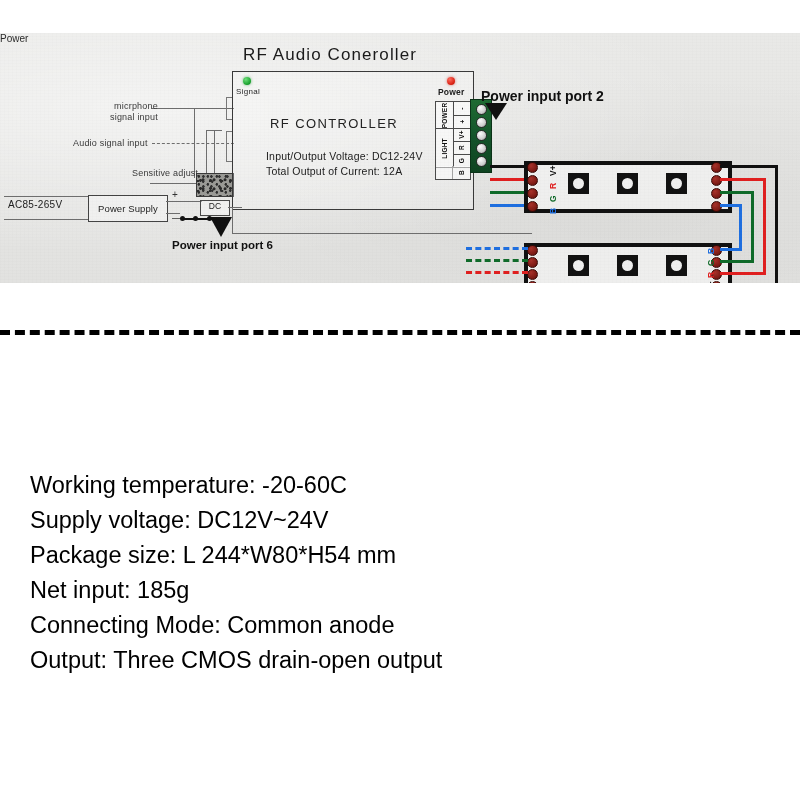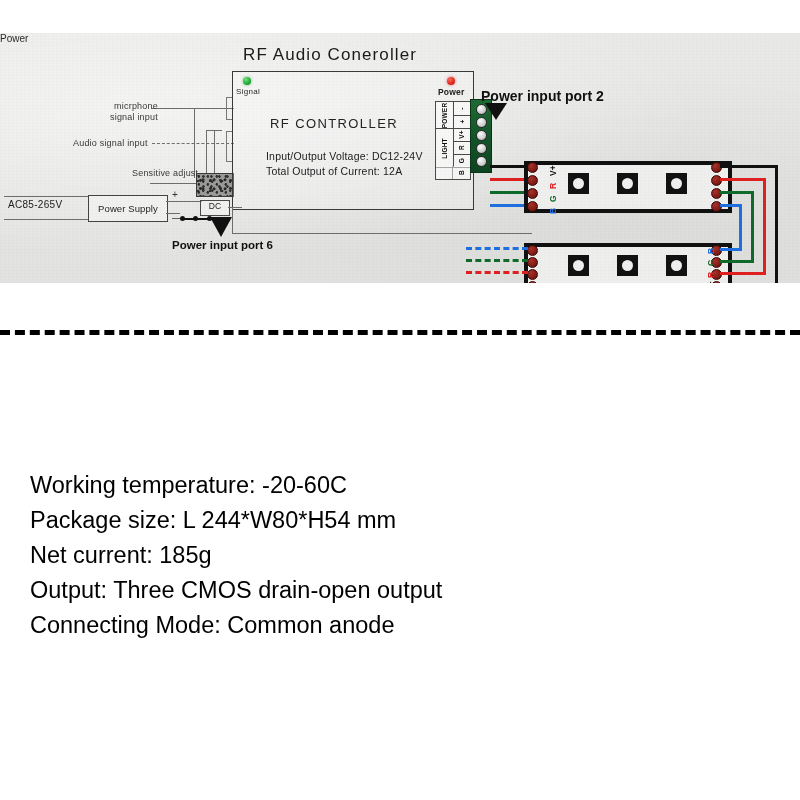--- a/index.html
+++ b/index.html
@@ -338,19 +338,20 @@
     <div class="cw cwh" style="left:720px;top:171px;width:22px;background:#1f6fe0;"></div>
     <div class="cw cwv" style="left:739px;top:171px;height:44px;background:#1f6fe0;"></div>
     <div class="cw cwh" style="left:720px;top:215px;width:22px;background:#1f6fe0;"></div>
 
   </div>
 
   <div class="divider"></div>
 
   <div class="spec-list">
     <div class="spec-line">Working temperature: -20-60C</div>
+    <div class="spec-line">Supply voltage: DC12V~24V</div>
     <div class="spec-line">Package size: L 244*W80*H54 mm</div>
-    <div class="spec-line">Net current: 185g</div>
+    <div class="spec-line">Net input: 185g</div>
+    <div class="spec-line">Connecting Mode: Common anode</div>
     <div class="spec-line">Output: Three CMOS drain-open output</div>
-    <div class="spec-line">Connecting Mode: Common anode</div>
   </div>
 
 </div>
 
 </body></html>

